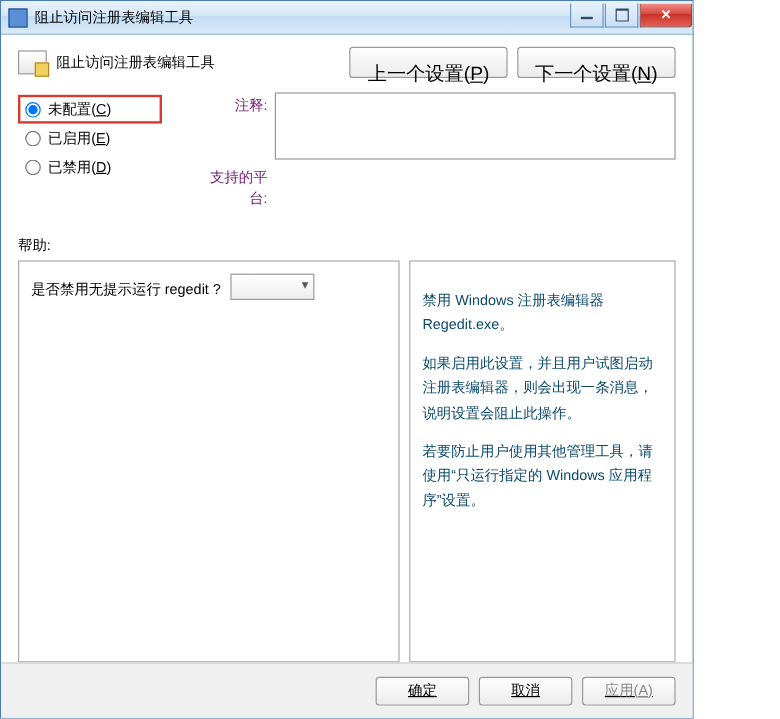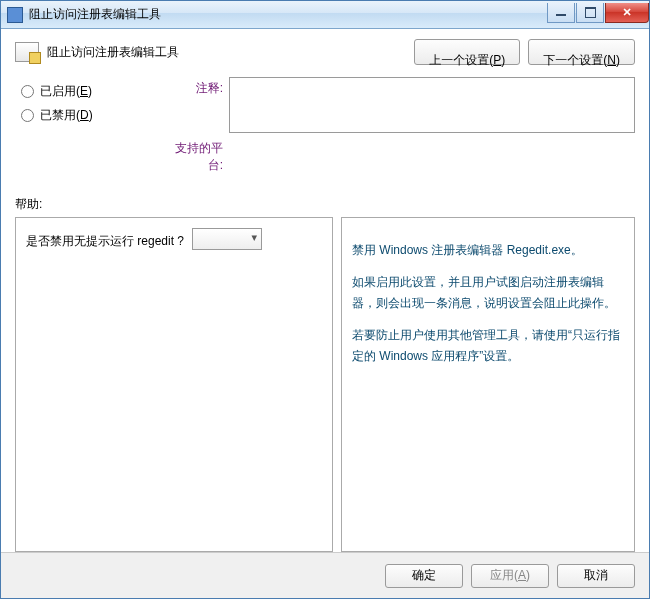--- a/index.html
+++ b/index.html
@@ -7,21 +7,21 @@
     margin: 0;
     padding: 0;
     font-family: "Microsoft YaHei", "SimSun", Tahoma, sans-serif;
     font-size: 12px;
     background: #fff;
     width: 650px;
     height: 599px;
     overflow: hidden;
   }
   .window {
-    width: 650px;
+    width: 578px;
     height: 599px;
     border: 1px solid #4a7cb0;
     background: #fff;
     display: flex;
     flex-direction: column;
   }
   .titlebar {
     height: 28px;
     background: linear-gradient(to bottom, #eaf3fb 0%, #d6e7f7 45%, #c2dbf2 46%, #d9ebfa 100%);
     display: flex;
@@ -93,21 +93,21 @@
     width:10px; height:10px; background:#f0d060; border:1px solid #b08a20;
   }
   .head-title { flex:1; color:#000; }
   .nav-btn {
     height: 26px;
     padding: 12px 14px;
     margin-left: 8px;
     background: linear-gradient(#fdfdfd,#ececec);
     border: 1px solid #9a9a9a;
     border-radius: 3px;
-    font-size: 12px;
+    font-size: 16px;
     cursor: pointer;
   }
   .nav-btn u { text-decoration: underline; }
 
   .config-area {
     display: flex;
     padding: 4px 14px 0 14px;
     align-items: flex-start;
   }
   .radio-col {
@@ -181,20 +181,21 @@
 
   .footer {
     height: 46px;
     border-top: 1px solid #ccc;
     background: #f0f0f0;
     display:flex;
     justify-content:flex-end;
     align-items:center;
     gap: 8px;
     padding: 0 14px;
+    text-decoration: underline;
   }
   .dlg-btn {
     min-width: 78px;
     height: 24px;
     background: linear-gradient(#fdfdfd,#ececec);
     border:1px solid #9a9a9a;
     border-radius:3px;
     font: inherit;
     cursor:pointer;
   }
@@ -223,20 +224,24 @@
       <button class="nav-btn">
         <span>上一个设置(</span><u>P</u><span>)</span>
       </button>
       <button class="nav-btn">
         <span>下一个设置(</span><u>N</u><span>)</span>
       </button>
     </div>
 
     <div class="config-area">
       <div class="radio-col">
+        <label class="radio-row hl">
+          <input type="radio" name="st" checked="" style="">
+          <span><span>未配置(</span><u>C</u><span>)</span></span>
+        </label>
         <label class="radio-row">
           <input type="radio" name="st" style="">
           <span><span>已启用(</span><u>E</u><span>)</span></span>
         </label>
         <label class="radio-row">
           <input type="radio" name="st" style="">
           <span><span>已禁用(</span><u>D</u><span>)</span></span>
         </label>
       </div>
 
@@ -264,20 +269,20 @@
       </div>
       <div class="panel right">
         <p>禁用 Windows 注册表编辑器 Regedit.exe。</p>
         <p>如果启用此设置，并且用户试图启动注册表编辑器，则会出现一条消息，说明设置会阻止此操作。</p>
         <p>若要防止用户使用其他管理工具，请使用“只运行指定的 Windows 应用程序”设置。</p>
       </div>
     </div>
 
     <div class="footer">
       <button class="dlg-btn">确定</button>
+      <button class="dlg-btn">取消</button>
       <button class="dlg-btn" disabled="">
         <span>应用(</span><u>A</u><span>)</span>
       </button>
-      <button class="dlg-btn">取消</button>
     </div>
 
   </div>
 </div>
 
 </body></html>

